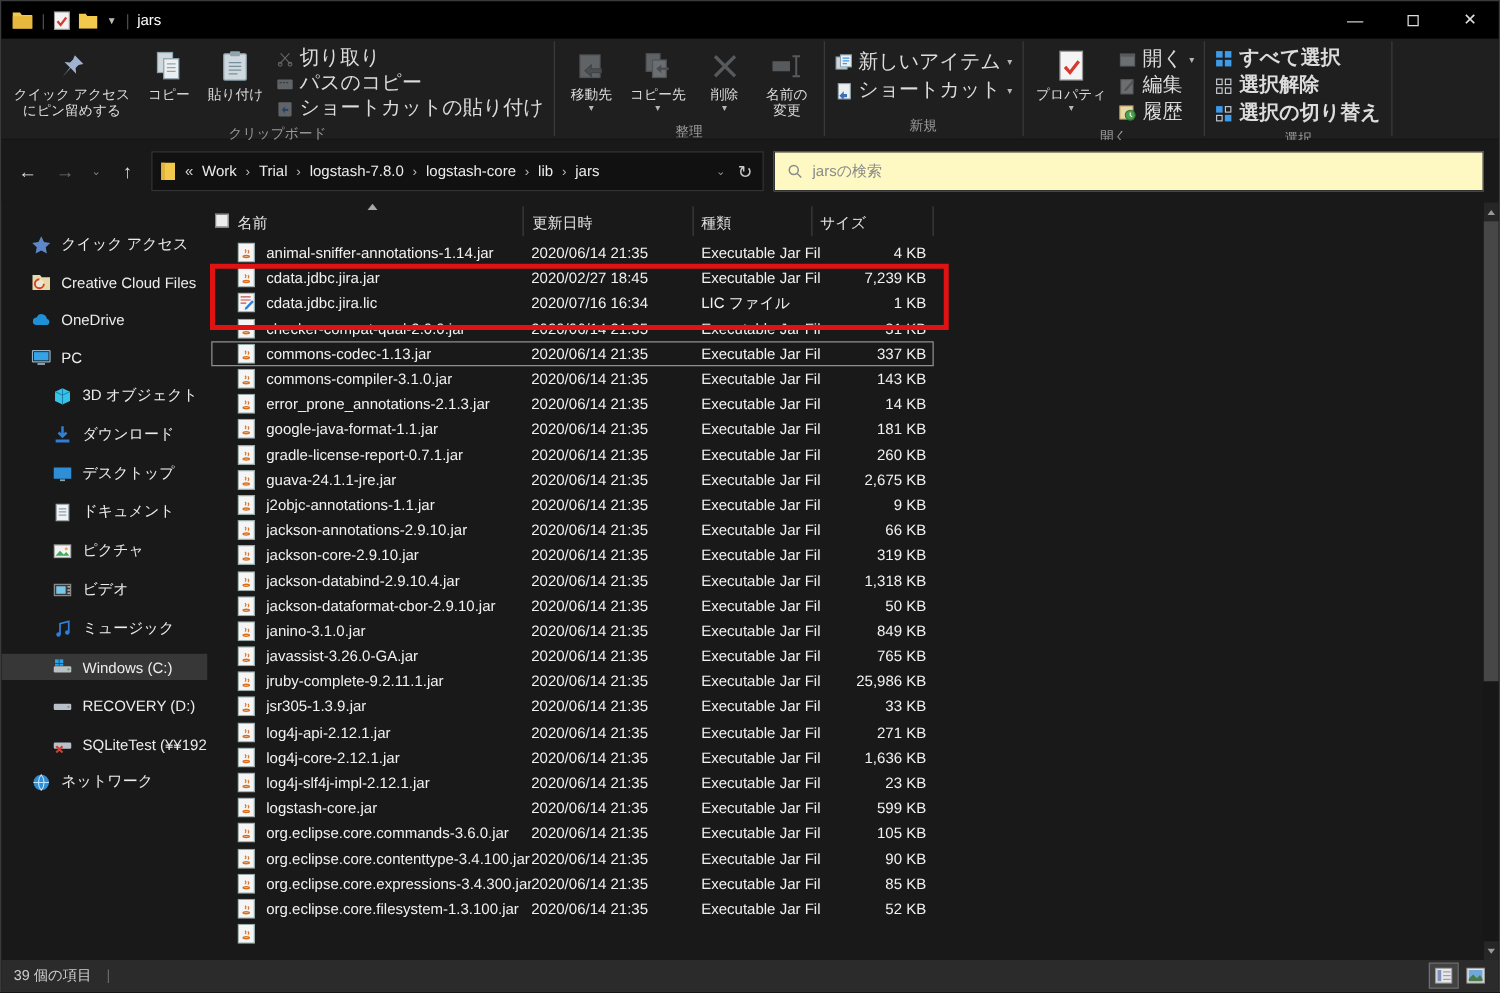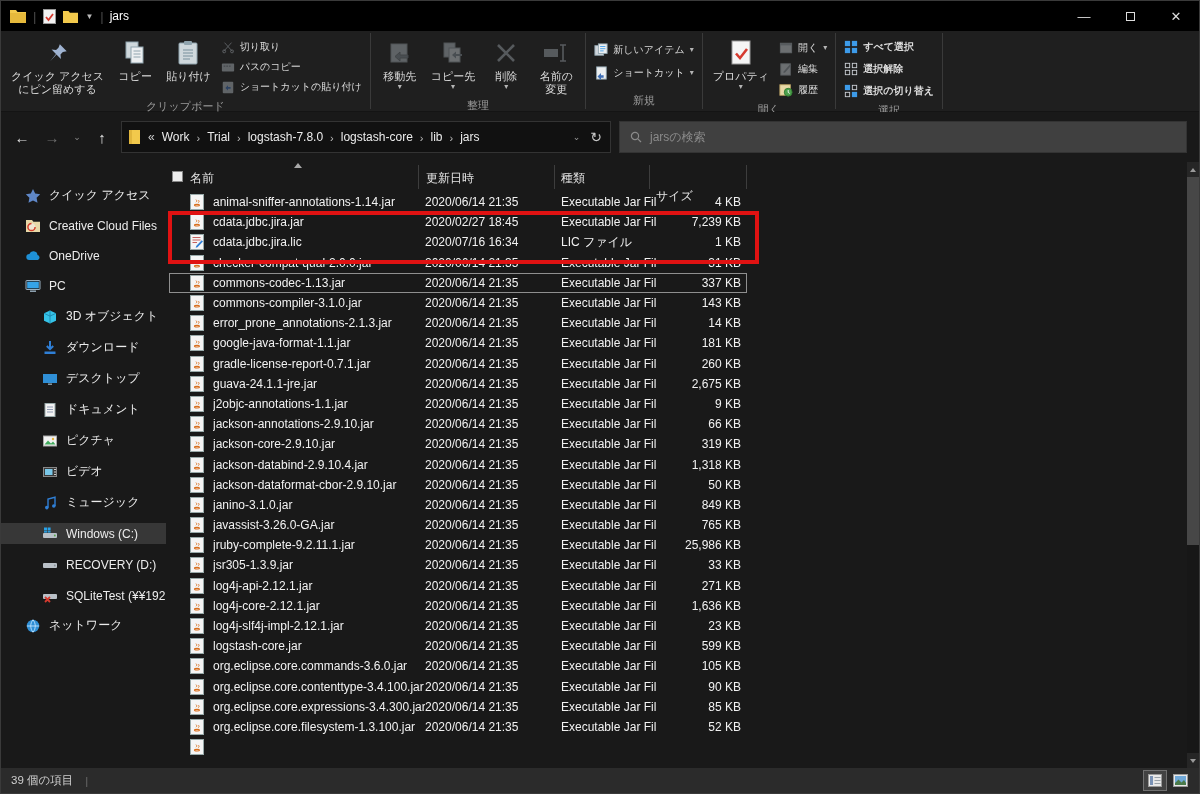--- a/index.html
+++ b/index.html
@@ -33,57 +33,57 @@
   .ribbon{height:81px;background:#1f1f1f;display:flex;flex:0 0 auto;border-bottom:1px solid #141414;}
   .rgroup{display:flex;flex-direction:column;padding:4px 4px 1px;}
   .rgroup-body{display:flex;flex:1;align-items:flex-start;}
   .rgroup-label{text-align:center;font-size:11px;color:#9a9a9a;padding:1px 0 2px;}
   .rsep{width:1px;background:#3a3a3a;margin:2px 0;}
   .bigbtn{display:flex;flex-direction:column;align-items:center;padding:3px 6px 1px;min-width:50px;}
   .bigbtn .bicon{height:30px;display:flex;align-items:center;justify-content:center;}
   .bigbtn .blabel{font-size:11px;line-height:13px;color:#dcdcdc;text-align:center;margin-top:2px;white-space:nowrap;}
   .smallcol{display:flex;flex-direction:column;justify-content:flex-start;gap:3px;padding:3px 4px;}
   .smallbtn{display:flex;align-items:center;gap:5px;height:17px;}
-  .smallbtn .slabel{font-size:10px;color:#dcdcdc;white-space:nowrap;}
+  .smallbtn .slabel{font-size:16px;color:#dcdcdc;white-space:nowrap;}
   .dim{opacity:.45;}
   .caret-down{color:#b5b5b5;font-size:8px;line-height:8px;}
 
   
   .navbar{height:50px;display:flex;align-items:center;background:#191919;flex:0 0 auto;padding:0 12px 0 10px;gap:8px;}
   .navbtn{color:#e0e0e0;font-size:15px;width:22px;text-align:center;}
   .navbtn.dim2{color:#6f6f6f;}
   .navbtn.tiny{font-size:9px;width:12px;color:#8a8a8a;}
   .addrbox{flex:0 0 490px;height:32px;background:#111;border:1px solid #333;display:flex;align-items:center;padding:0 4px 0 6px;}
   .crumbs{display:flex;align-items:flex-end;gap:2px;flex:1;font-size:12px;color:#ececec;overflow:hidden;}
   .crumb{padding:0 5px;white-space:nowrap;}
   .crumbsep{color:#bdbdbd;font-size:11px;}
   .addr-overflow{color:#cfcfcf;font-size:12px;padding:0 2px;}
   .addr-right{display:flex;align-items:center;gap:10px;padding-right:4px;}
   .addr-caret{color:#9a9a9a;font-size:9px;}
   .addr-refresh{color:#c8c8c8;font-size:14px;}
-  .searchbox{flex:1;height:32px;background:#404040;border:1px solid #333;display:flex;align-items:center;gap:8px;padding:0 10px;}
+  .searchbox{flex:1;height:32px;background:#fef9c3;border:1px solid #333;display:flex;align-items:center;gap:8px;padding:0 10px;}
   .search-ph{font-size:12px;color:#8a8a8a;}
 
   
   .main{flex:1;display:flex;min-height:0;position:relative;}
   .sidebar{width:165px;flex:0 0 165px;padding-top:14px;overflow:hidden;}
   .sitem{display:flex;align-items:center;gap:8px;height:21px;padding-left:24px;font-size:12px;color:#ececec;}
   .sitem.ind{padding-left:41px;margin-top:10px;}
   .sitem.grp{margin-top:9px;}
   .sitem.sel{background:#373737;}
   .sic{width:16px;height:16px;flex:0 0 16px;}
   .slb{white-space:nowrap;overflow:hidden;}
 
   .filearea{flex:1;position:relative;min-width:0;}
   .list-header{position:absolute;top:0;left:0;right:12px;height:30px;font-size:12px;color:#e4e4e4;}
   .hcb{position:absolute;left:6px;top:9px;width:11px;height:11px;background:#ededed;border:1px solid #888;}
   .hname{position:absolute;left:24px;top:8px;}
   .hdate{position:absolute;left:260px;top:8px;}
   .htype{position:absolute;left:395px;top:8px;}
-  .hsize{position:absolute;left:490px;top:26px;}
+  .hsize{position:absolute;left:490px;top:8px;}
   .hsep{position:absolute;top:3px;height:24px;width:1px;background:#3d3d3d;}
   .sortcaret{position:absolute;left:128px;top:1px;width:0;height:0;border-left:4px solid transparent;
              border-right:4px solid transparent;border-bottom:5px solid #a9a9a9;}
   .rows{position:absolute;top:30px;left:0;right:12px;bottom:0;overflow:hidden;}
   .frow{display:flex;align-items:center;height:20.2px;font-size:12px;color:#f2f2f2;padding-left:24px;}
   .fic{width:16px;height:16px;flex:0 0 16px;margin-right:7px;}
   .fname{width:212px;flex:0 0 212px;white-space:nowrap;overflow:hidden;}
   .fdate{width:136px;flex:0 0 136px;}
   .ftype{width:95px;flex:0 0 95px;white-space:nowrap;overflow:hidden;}
   .fsize{width:85px;flex:0 0 85px;text-align:right;}

